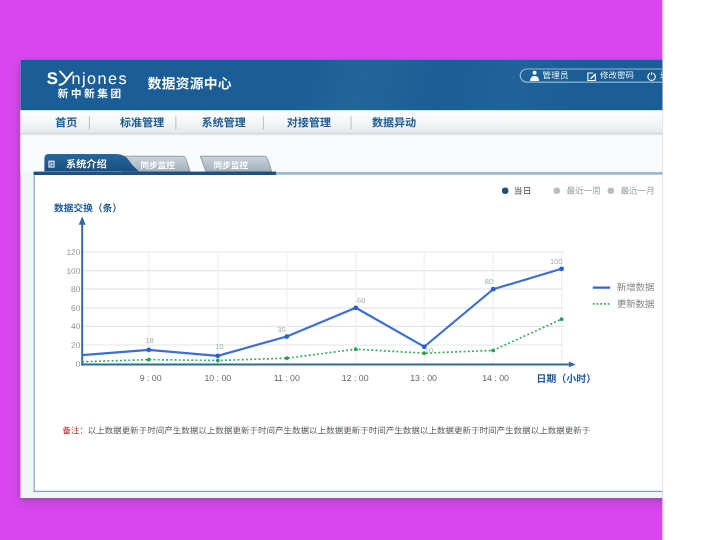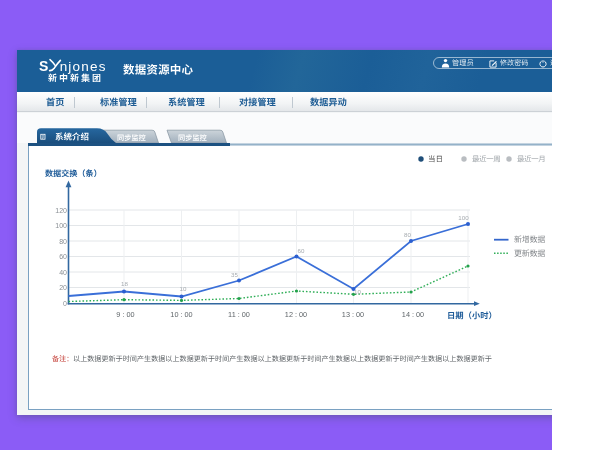--- a/index.html
+++ b/index.html
@@ -1,13 +1,13 @@
 <!DOCTYPE html>
 <html><head><meta charset="utf-8"><style>html,body{margin:0;padding:0;background:#fff;}*{box-sizing:border-box;}body{font-family:"Liberation Sans",sans-serif;}</style></head><body>
-<div style="position:relative;width:552px;height:450px;overflow:hidden;background:#8b5cf6">
+<div style="position:relative;width:552px;height:450px;overflow:hidden;background:#d946ef">
     <svg width="0" height="0" style="position:absolute">
       <defs>
         <path id="g0" d="M113 225C94 171 63 114 26 76C48 62 86 34 104 19C143 64 182 135 206 201ZM354 191C382 145 416 81 432 41L513 90C502 56 487 23 468 -6C493 -19 541 -56 560 -77C647 49 659 254 659 401V408H758V-85H874V408H968V519H659V676C758 694 862 720 945 752L852 841C779 807 658 774 548 754V401C548 306 545 191 513 92C496 131 463 190 432 234ZM202 653H351C341 616 323 564 308 527H190L238 540C233 571 220 618 202 653ZM195 830C205 806 216 777 225 750H53V653H189L106 633C120 601 131 559 136 527H38V429H229V352H44V251H229V38C229 28 226 25 215 25C204 25 172 25 142 26C156 -2 170 -44 174 -72C228 -72 268 -71 298 -55C329 -38 337 -12 337 36V251H503V352H337V429H520V527H415C429 559 445 598 460 637L374 653H504V750H345C334 783 317 824 302 855Z"></path>
         <path id="g1" d="M434 850V676H88V169H208V224H434V-89H561V224H788V174H914V676H561V850ZM208 342V558H434V342ZM788 342H561V558H788Z"></path>
         <path id="g2" d="M438 279V227H48V132H335C243 81 124 39 15 16C40 -9 74 -54 92 -83C209 -50 338 11 438 83V-88H557V87C656 15 784 -45 901 -78C917 -50 951 -5 976 18C871 41 756 83 667 132H952V227H557V279ZM481 541V501H278V541ZM465 825C475 803 486 777 495 753H334C351 778 366 803 381 828L259 852C213 765 132 661 21 582C48 566 86 528 105 503C124 518 142 533 159 549V262H278V288H926V380H596V422H858V501H596V541H857V619H596V661H902V753H619C608 785 590 824 572 855ZM481 619H278V661H481ZM481 422V380H278V422Z"></path>
         <path id="g3" d="M72 811V-90H195V-55H798V-90H927V811ZM195 53V701H798V53ZM525 671V563H238V457H479C403 365 302 289 213 242C238 221 272 183 287 161C365 202 451 264 525 338V203C525 192 521 189 509 189C496 188 456 188 419 189C434 160 452 114 457 82C519 82 564 85 598 102C632 120 641 149 641 202V457H762V563H641V671Z"></path>
         <path id="g4" d="M424 838C408 800 380 745 358 710L434 676C460 707 492 753 525 798ZM374 238C356 203 332 172 305 145L223 185L253 238ZM80 147C126 129 175 105 223 80C166 45 99 19 26 3C46 -18 69 -60 80 -87C170 -62 251 -26 319 25C348 7 374 -11 395 -27L466 51C446 65 421 80 395 96C446 154 485 226 510 315L445 339L427 335H301L317 374L211 393C204 374 196 355 187 335H60V238H137C118 204 98 173 80 147ZM67 797C91 758 115 706 122 672H43V578H191C145 529 81 485 22 461C44 439 70 400 84 373C134 401 187 442 233 488V399H344V507C382 477 421 444 443 423L506 506C488 519 433 552 387 578H534V672H344V850H233V672H130L213 708C205 744 179 795 153 833ZM612 847C590 667 545 496 465 392C489 375 534 336 551 316C570 343 588 373 604 406C623 330 646 259 675 196C623 112 550 49 449 3C469 -20 501 -70 511 -94C605 -46 678 14 734 89C779 20 835 -38 904 -81C921 -51 956 -8 982 13C906 55 846 118 799 196C847 295 877 413 896 554H959V665H691C703 719 714 774 722 831ZM784 554C774 469 759 393 736 327C709 397 689 473 675 554Z"></path>
         <path id="g5" d="M485 233V-89H588V-60H830V-88H938V233H758V329H961V430H758V519H933V810H382V503C382 346 374 126 274 -22C300 -35 351 -71 371 -92C448 21 479 183 491 329H646V233ZM498 707H820V621H498ZM498 519H646V430H497L498 503ZM588 35V135H830V35ZM142 849V660H37V550H142V371L21 342L48 227L142 254V51C142 38 138 34 126 34C114 33 79 33 42 34C57 3 70 -47 73 -76C138 -76 182 -72 212 -53C243 -35 252 -5 252 50V285L355 316L340 424L252 400V550H353V660H252V849Z"></path>
         <path id="g6" d="M71 744C141 715 231 667 274 633L336 723C290 757 198 800 131 824ZM43 516 79 406C161 435 264 471 358 506L338 608C230 572 118 537 43 516ZM164 374V99H282V266H726V110H850V374ZM444 240C414 115 352 44 33 9C53 -16 78 -63 86 -92C438 -42 526 64 562 240ZM506 49C626 14 792 -47 873 -86L947 9C859 48 690 104 576 133ZM464 842C441 771 394 691 315 632C341 618 381 582 398 557C441 593 476 633 504 675H582C555 587 499 508 332 461C355 442 383 401 394 375C526 417 603 478 649 551C706 473 787 416 889 385C904 415 935 457 959 479C838 504 743 565 693 647L701 675H797C788 648 778 623 769 603L875 576C897 621 925 687 945 747L857 768L838 764H552C561 784 569 804 576 825Z"></path>
         <path id="g7" d="M588 383H819V327H588ZM588 518H819V464H588ZM499 202C474 139 434 69 395 22C422 8 467 -18 489 -36C527 16 574 100 605 171ZM783 173C815 109 855 25 873 -27L984 21C963 70 920 153 887 213ZM75 756C127 724 203 678 239 649L312 744C273 771 195 814 145 842ZM28 486C80 456 155 411 191 383L263 480C223 506 147 546 96 572ZM40 -12 150 -77C194 22 241 138 279 246L181 311C138 194 81 66 40 -12ZM482 604V241H641V27C641 16 637 13 625 13C614 13 573 13 538 14C551 -15 564 -58 568 -89C631 -90 677 -88 712 -72C747 -56 755 -27 755 24V241H930V604H738L777 670L664 690H959V797H330V520C330 358 321 129 208 -26C237 -39 288 -71 309 -90C429 77 447 342 447 520V690H641C636 664 626 633 616 604Z"></path>

